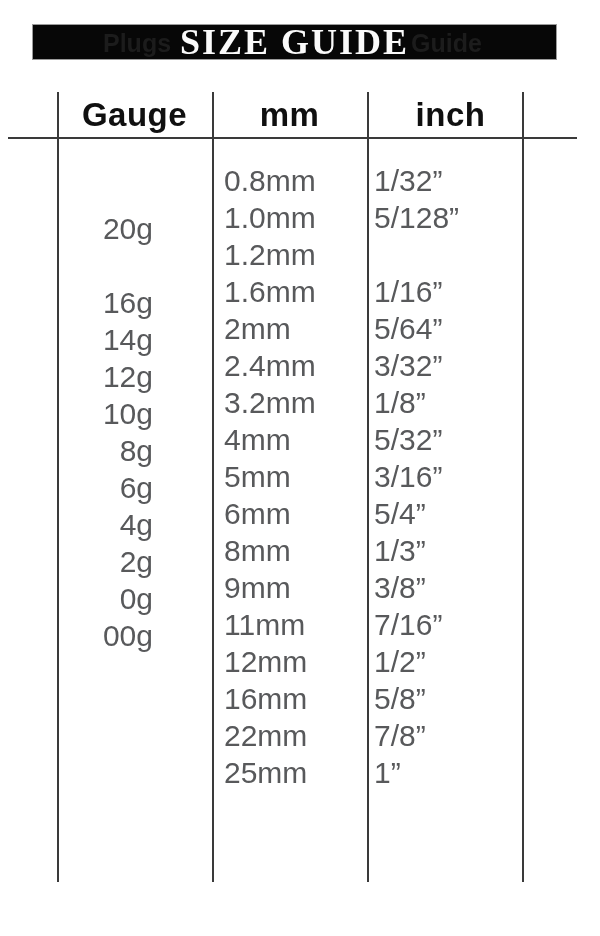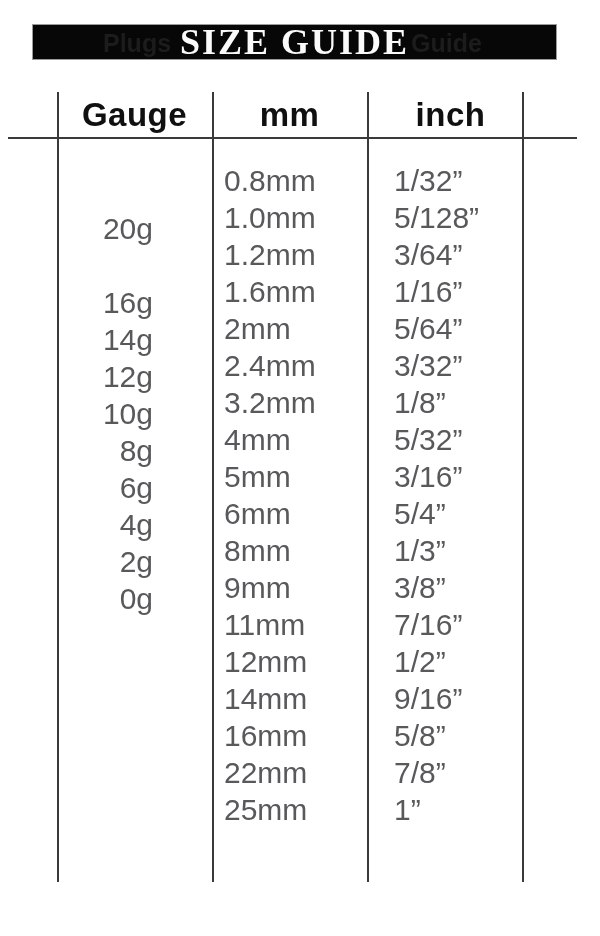--- a/index.html
+++ b/index.html
@@ -87,21 +87,21 @@
   .size-row { position: relative; height: 37px; }
   .cell {
     position: absolute;
     height: 37px; line-height: 37px;
     font-size: 30px;
     color: #58595b;
     white-space: nowrap;
   }
   .cell.gauge { left: 57px;  width: 96px;  text-align: right; margin-top: 48px; }
   .cell.mm    { left: 224px; width: 128px; text-align: left; }
-  .cell.inch  { left: 394px; width: 126px; text-align: left; }
+  .cell.inch  { left: 374px; width: 126px; text-align: left; }
 </style>
 </head>
 <body>
 
 <div class="canvas">
 
   <div class="title-bar">
     <span class="ghost ghost-left">Plugs</span>
     <span class="ghost ghost-right">Guide</span>
     <span class="bar-title">SIZE GUIDE</span>
@@ -123,21 +123,20 @@
         <div class="cell mm">0.8mm</div>
         <div class="cell inch">1/32”</div>
       </div>
       <div class="size-row">
         <div class="cell mm">1.0mm</div>
         <div class="cell inch">5/128”</div>
       </div>
       <div class="size-row">
         <div class="cell gauge">16g</div>
         <div class="cell mm">1.2mm</div>
-        <div class="cell inch">3/64”</div>
       </div>
       <div class="size-row">
         <div class="cell gauge">14g</div>
         <div class="cell mm">1.6mm</div>
         <div class="cell inch">1/16”</div>
       </div>
       <div class="size-row">
         <div class="cell gauge">12g</div>
         <div class="cell mm">2mm</div>
         <div class="cell inch">5/64”</div>
@@ -166,40 +165,36 @@
         <div class="cell gauge">2g</div>
         <div class="cell mm">6mm</div>
         <div class="cell inch">5/4”</div>
       </div>
       <div class="size-row">
         <div class="cell gauge">0g</div>
         <div class="cell mm">8mm</div>
         <div class="cell inch">1/3”</div>
       </div>
       <div class="size-row">
+        <div class="cell gauge">00g</div>
         <div class="cell mm">9mm</div>
         <div class="cell inch">3/8”</div>
       </div>
       <div class="size-row">
         <div class="cell gauge"></div>
         <div class="cell mm">11mm</div>
         <div class="cell inch">7/16”</div>
       </div>
       <div class="size-row">
         <div class="cell gauge"></div>
         <div class="cell mm">12mm</div>
         <div class="cell inch">1/2”</div>
       </div>
       <div class="size-row">
         <div class="cell gauge"></div>
-        <div class="cell mm">14mm</div>
-        <div class="cell inch">9/16”</div>
-      </div>
-      <div class="size-row">
-        <div class="cell gauge"></div>
         <div class="cell mm">16mm</div>
         <div class="cell inch">5/8”</div>
       </div>
       <div class="size-row">
         <div class="cell gauge"></div>
         <div class="cell mm">22mm</div>
         <div class="cell inch">7/8”</div>
       </div>
       <div class="size-row">
         <div class="cell gauge"></div>

